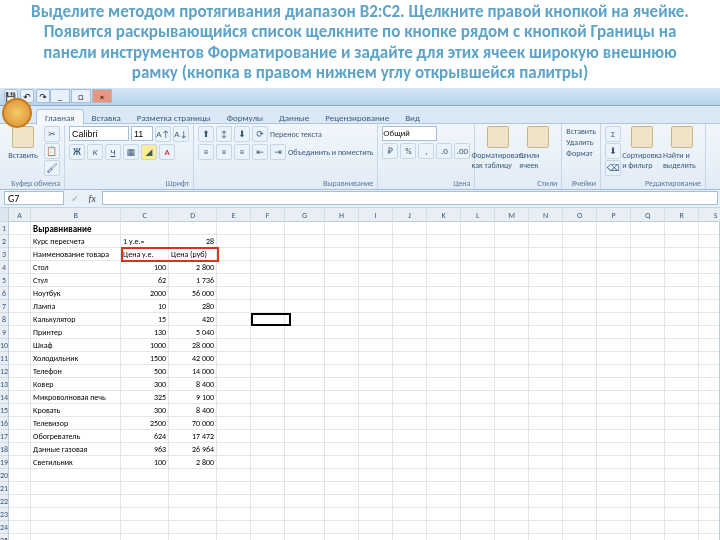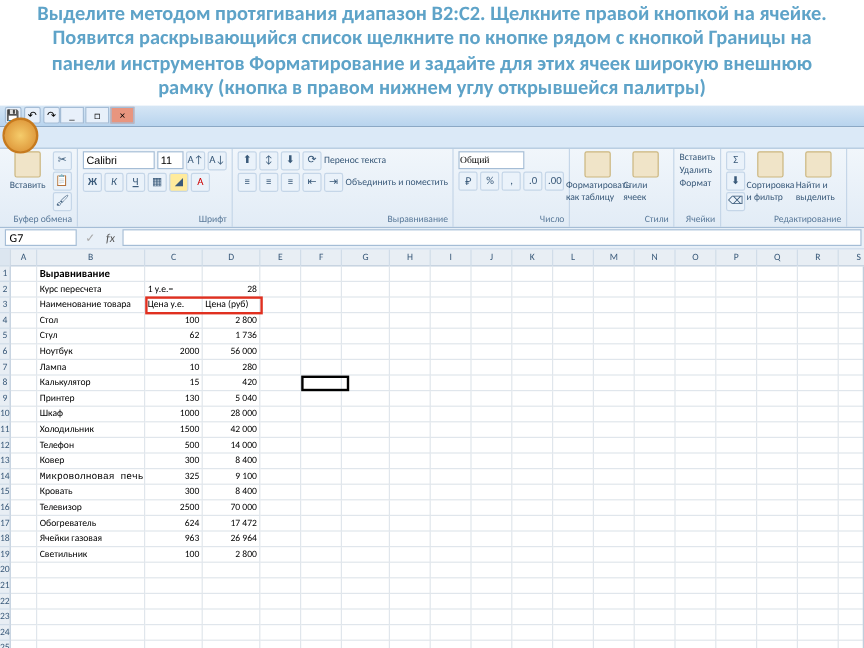--- a/index.html
+++ b/index.html
@@ -57,20 +57,21 @@
   </div>
   <div class="winbtns">
     <span>_</span>
     <span>□</span>
     <span class="close">×</span>
   </div>
 </div>
 
 <div class="ribbon-tabs">
   <div class="office-btn"></div>
+  <div id="tabs-container"><span class="tab active">Главная</span><span class="tab">Вставка</span><span class="tab">Разметка страницы</span><span class="tab">Формулы</span><span class="tab">Данные</span><span class="tab">Рецензирование</span><span class="tab">Вид</span></div>
 </div>
 
 <div class="ribbon">
   <div class="rgroup">
     <div class="top">
       <div class="bigbtn">
         <div class="ic"></div>
         <span>Вставить</span>
       </div>
       <div style="display:flex;flex-direction:column;gap:1px">
@@ -121,30 +122,30 @@
         <span class="smbtn">≡</span>
         <span class="smbtn">⇤</span>
         <span class="smbtn">⇥</span>
         <span style="font-size:8px">Объединить и поместить</span>
       </div>
     </div>
     <div class="label">Выравнивание</div>
   </div>
   <div class="rgroup">
     <div class="top" style="flex-direction:column;gap:2px">
-      <input style="width: 55px; height: 15px; font-size: 8px; border: 1px solid rgb(165, 189, 214); font-family: Liberation Serif, serif;" value="Общий">
+      <input style="width: 55px; height: 15px; font-size: 8px; border: 1px solid rgb(165, 189, 214);" value="Общий">
       <div class="font-ctl">
         <span class="smbtn">₽</span>
         <span class="smbtn">%</span>
         <span class="smbtn">,</span>
         <span class="smbtn">.0</span>
         <span class="smbtn">.00</span>
       </div>
     </div>
-    <div class="label">Число</div>
+    <div class="label">Цена</div>
   </div>
   <div class="rgroup">
     <div class="top">
       <div class="bigbtn">
           <div class="ic"></div>
           <span>Форматировать как таблицу</span>
         </div>
       <div class="bigbtn">
           <div class="ic"></div>
           <span>Стили ячеек</span>
@@ -510,21 +511,21 @@
           <div class="cell" style="width: 34px;"></div>
           <div class="cell" style="width: 34px;"></div>
           <div class="cell" style="width: 34px;"></div>
           <div class="cell" style="width: 34px;"></div>
           <div class="cell" style="width: 34px;"></div>
           <div class="cell" style="width: 34px;"></div>
           <div class="cell" style="width: 34px;"></div>
         </div>
         <div class="row">
           <div class="cell" style="width: 22px;"></div>
-          <div class="cell" style="width: 90px; font-family: Liberation Mono, monospace;">Микроволновая печь</div>
+          <div class="cell" style="width: 90px;">Микроволновая печь</div>
           <div class="cell ralign" style="width: 48px;">325</div>
           <div class="cell ralign" style="width: 48px;">9 100</div>
           <div class="cell" style="width: 34px;"></div>
           <div class="cell" style="width: 34px;"></div>
           <div class="cell" style="width: 40px;"></div>
           <div class="cell" style="width: 34px;"></div>
           <div class="cell" style="width: 34px;"></div>
           <div class="cell" style="width: 34px;"></div>
           <div class="cell" style="width: 34px;"></div>
           <div class="cell" style="width: 34px;"></div>
@@ -594,21 +595,21 @@
           <div class="cell" style="width: 34px;"></div>
           <div class="cell" style="width: 34px;"></div>
           <div class="cell" style="width: 34px;"></div>
           <div class="cell" style="width: 34px;"></div>
           <div class="cell" style="width: 34px;"></div>
           <div class="cell" style="width: 34px;"></div>
           <div class="cell" style="width: 34px;"></div>
         </div>
         <div class="row">
           <div class="cell" style="width: 22px;"></div>
-          <div class="cell" style="width: 90px;">Ячейки газовая</div>
+          <div class="cell" style="width: 90px;">Данные газовая</div>
           <div class="cell ralign" style="width: 48px;">963</div>
           <div class="cell ralign" style="width: 48px;">26 964</div>
           <div class="cell" style="width: 34px;"></div>
           <div class="cell" style="width: 34px;"></div>
           <div class="cell" style="width: 40px;"></div>
           <div class="cell" style="width: 34px;"></div>
           <div class="cell" style="width: 34px;"></div>
           <div class="cell" style="width: 34px;"></div>
           <div class="cell" style="width: 34px;"></div>
           <div class="cell" style="width: 34px;"></div>

